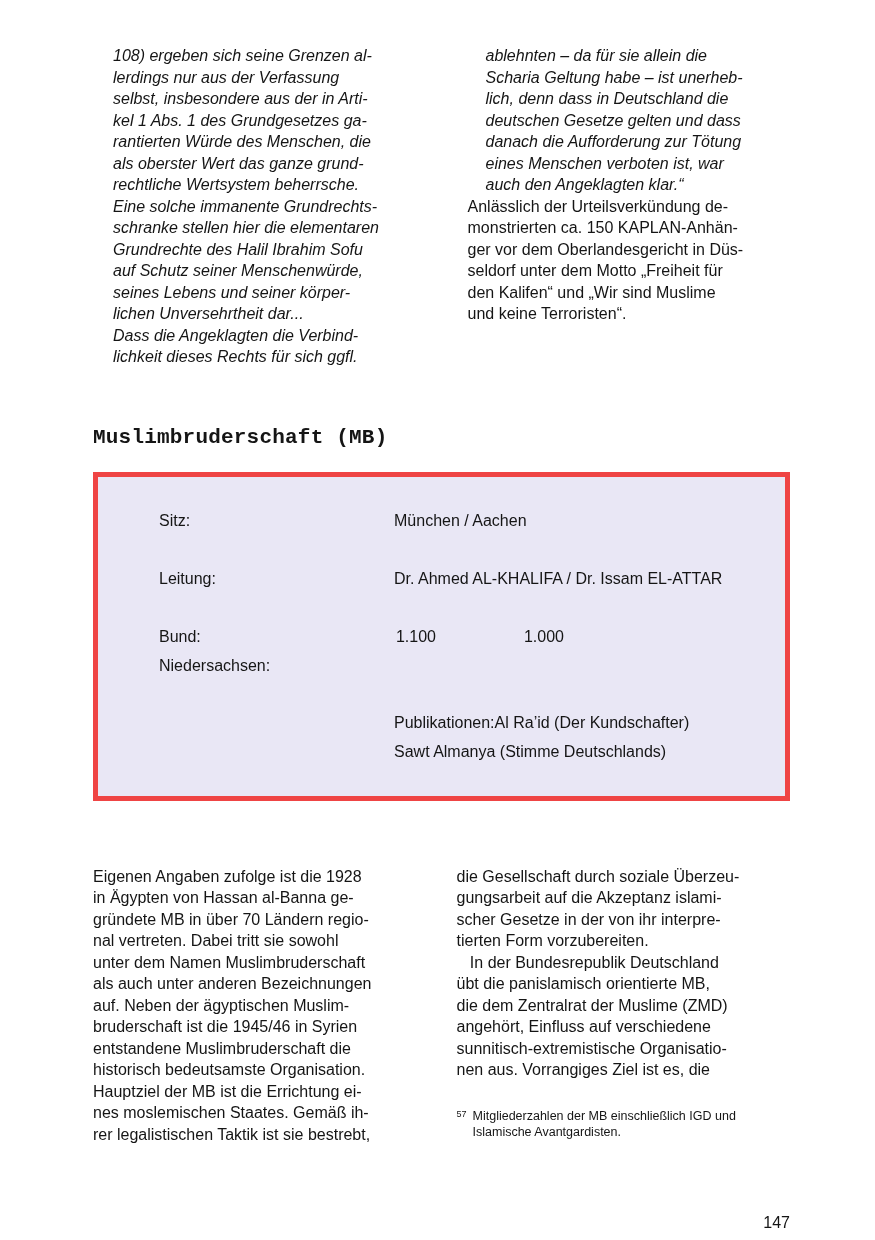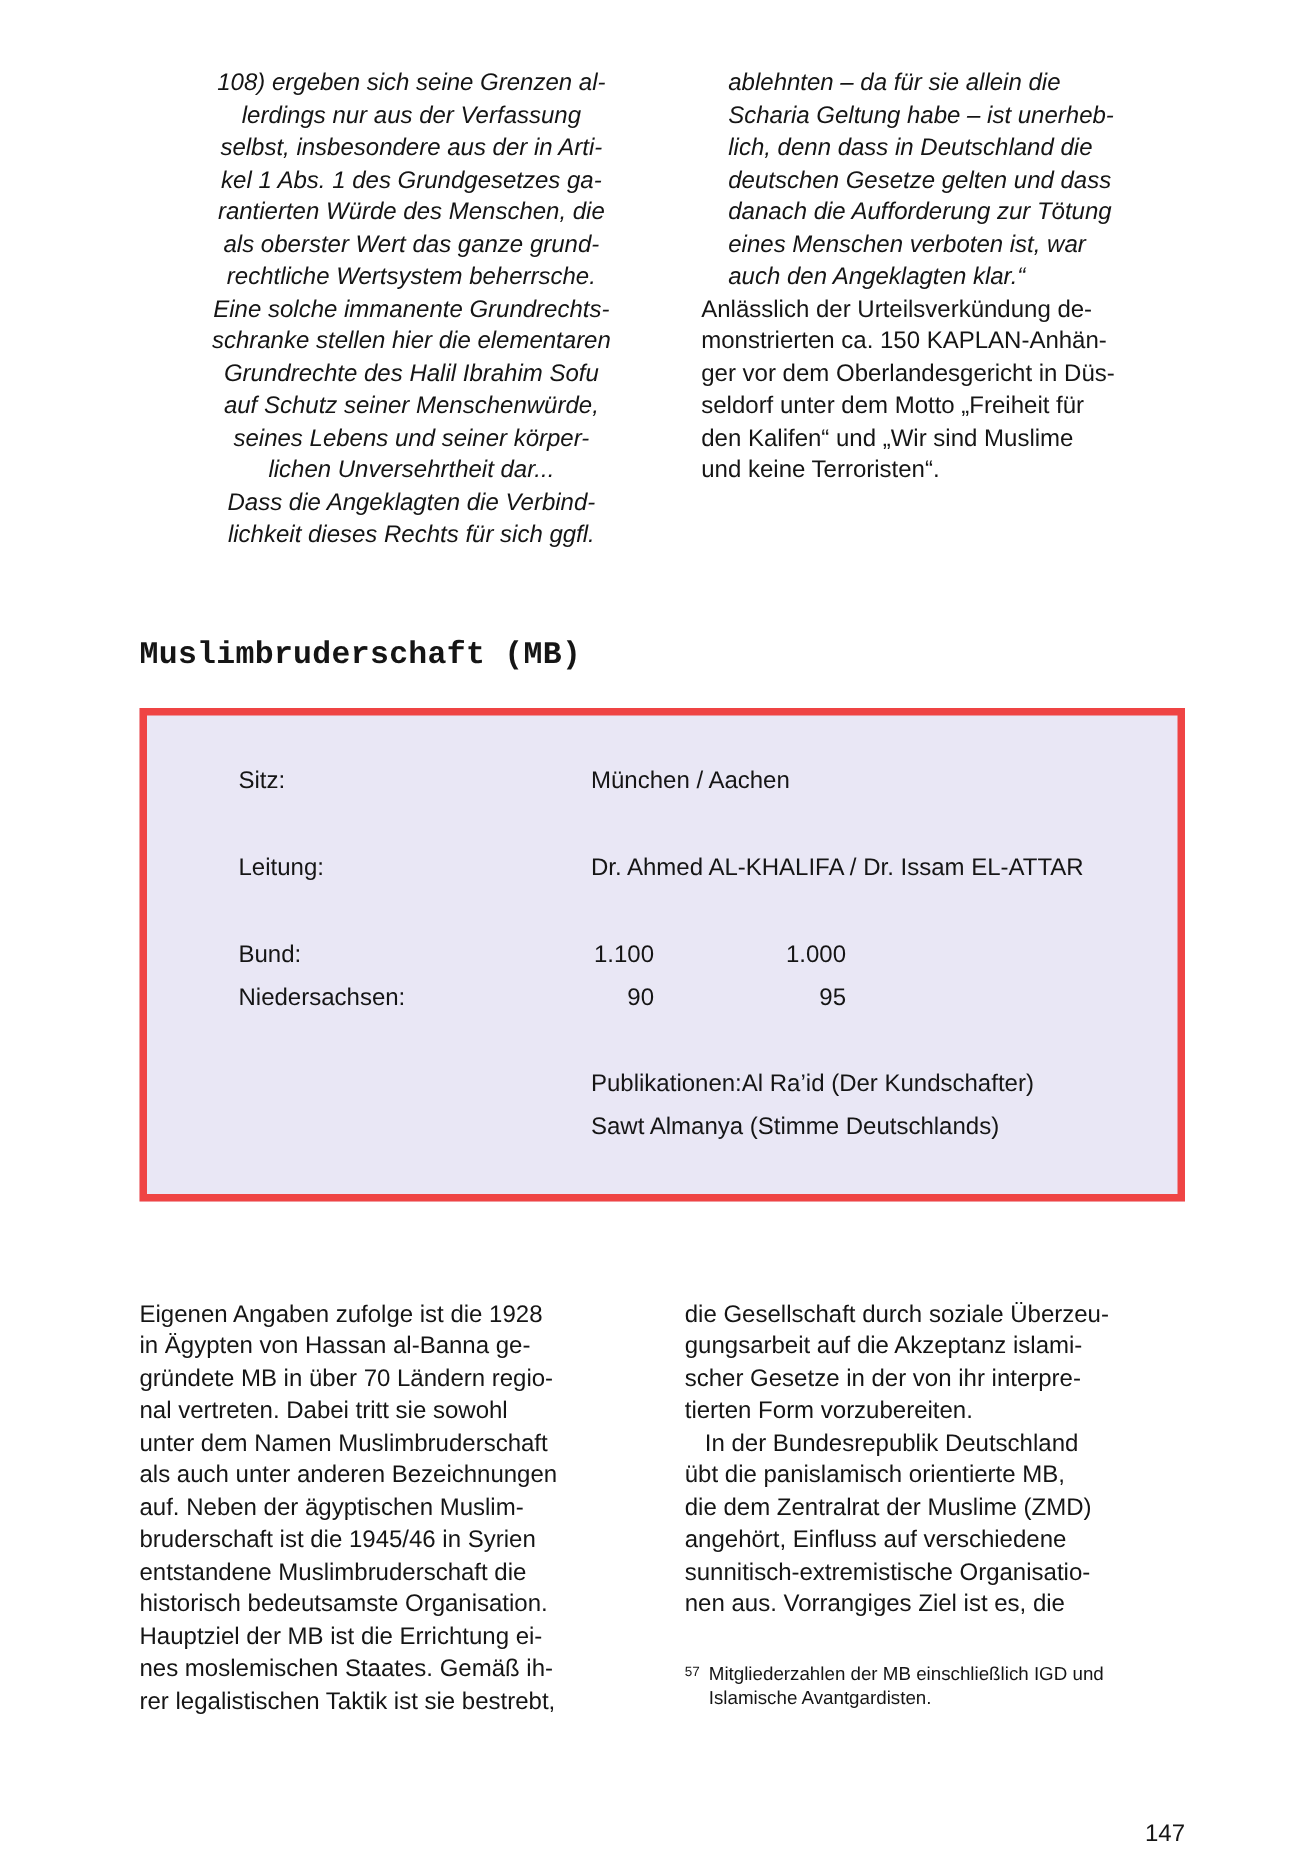--- a/index.html
+++ b/index.html
@@ -19,21 +19,21 @@
   }
   .pre{white-space:pre;}
   
   .quote-cols{
     display:flex;
     gap:32px;
     font-size:16px;
     line-height:21.5px;
   }
   .quote-cols .col{flex:1;min-width:0;}
-  .col-left{padding-left:20px;text-align:center;}
+  .col-left{padding-left:20px;}
   .italic{font-style:italic;}
   .qr-indent{padding-left:18px;}
   
   .section-heading{
     font-size:21px;
     font-weight:bold;
     margin:58px 0 0 0;
     letter-spacing:0.2px;
     font-family:Liberation Mono, monospace;
   }
@@ -137,23 +137,20 @@
       <div class="ib-value">Dr. Ahmed AL-KHALIFA / Dr. Issam EL-ATTAR</div>
     </div>
     <div class="ib-row">
       <div class="ib-label">Bund:</div>
       <div class="ib-value">
         <span class="num1">1.100</span><span class="num2">1.000</span>
       </div>
     </div>
     <div class="ib-row sp-after-sm">
       <div class="ib-label">Niedersachsen:</div>
-      <div class="ib-value">
-        <span class="num1">90</span><span class="num2">95</span>
-      </div>
     </div>
     <div class="ib-row">
       <div class="ib-label"></div>
       <div class="ib-value">Publikationen:Al Ra’id (Der Kundschafter)</div>
     </div>
     <div class="ib-row">
       <div class="ib-label"></div>
       <div class="ib-value">Sawt Almanya (Stimme Deutschlands)</div>
     </div>
   </div>

